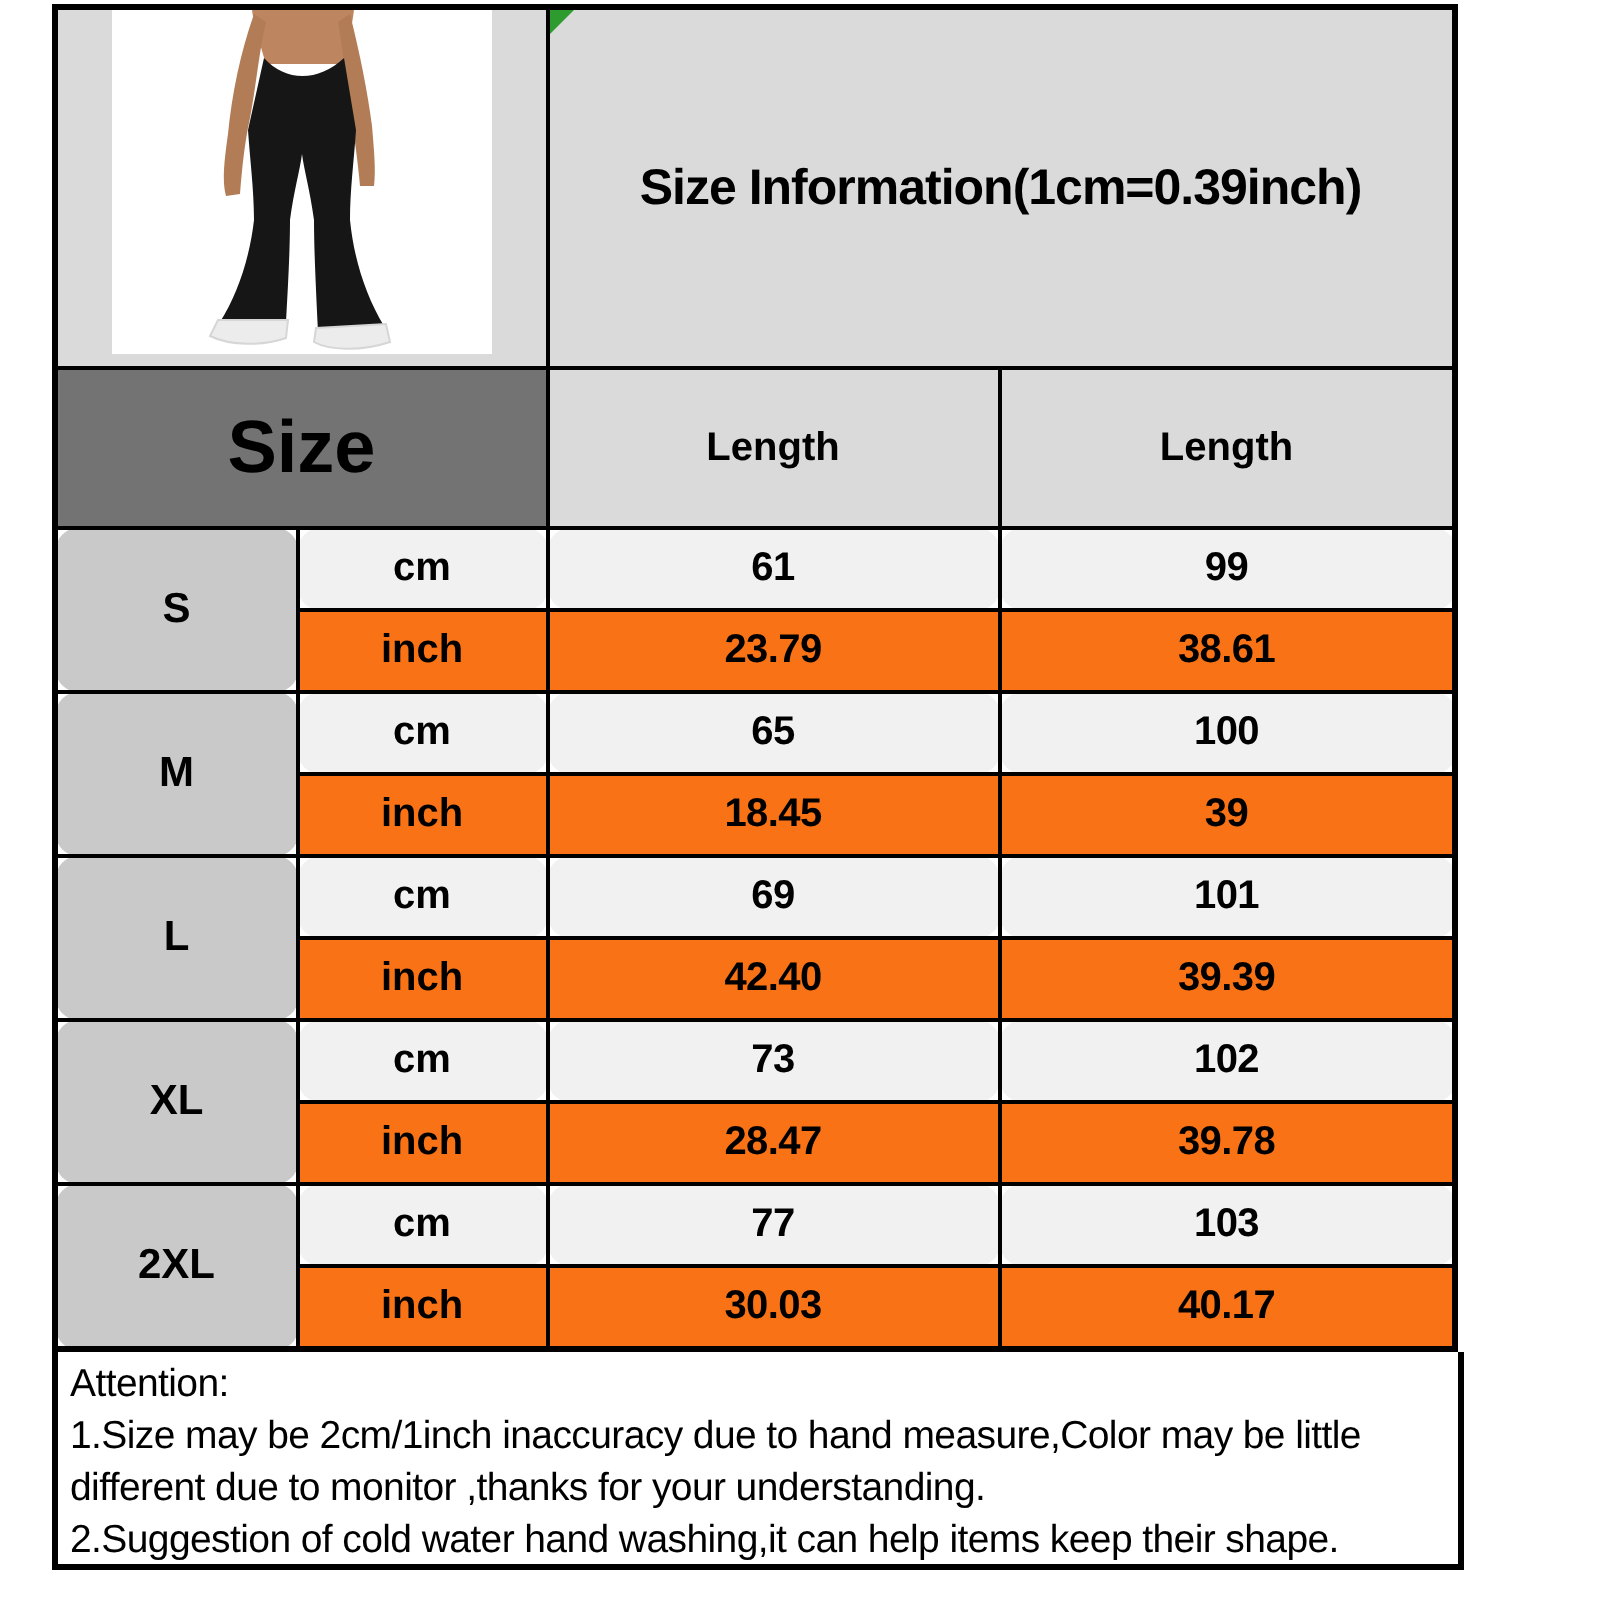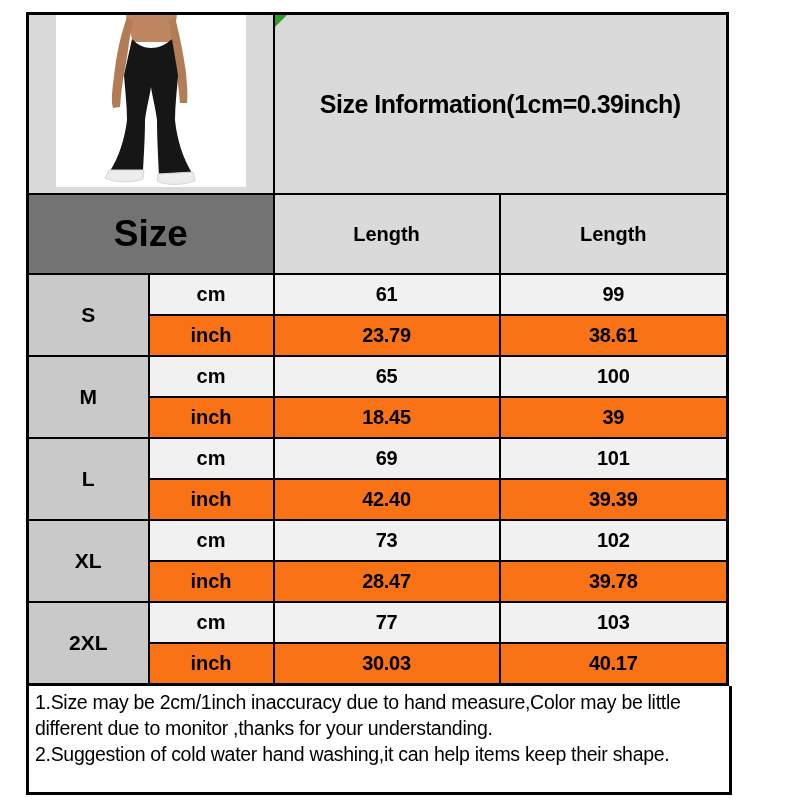--- a/index.html
+++ b/index.html
@@ -1,21 +1,21 @@
 <!DOCTYPE html>
 <html><head>
 <meta charset="utf-8">
 <style>
   html,body{margin:0;padding:0;}
   body{
     width:800px;height:800px;background:#ffffff;
     font-family:"Liberation Sans", sans-serif;color:#000;
     overflow:hidden;
   }
-  .page{width:748px;margin:12px auto 0;}
+  .page{width:748px;margin:2px auto 0;}
   table.size-table{
     border-collapse:collapse;table-layout:fixed;width:700px;
     border:3px solid #000;
   }
   table.size-table td{
     border:2px solid #000;text-align:center;vertical-align:middle;
     padding:0;overflow:hidden;
   }
   col.c1{width:121px;}col.c2{width:125px;}col.c3{width:226px;}col.c4{width:228px;}
 
@@ -29,21 +29,21 @@
   .corner-triangle{
     position:absolute;top:0;left:0;width:0;height:0;
     border-top:12px solid #2e9b2e;border-right:12px solid transparent;
   }
 
   
   .cell-size-header{background:#737373;height:78px;font-size:37px;font-weight:bold;}
   .cell-col-header{background:#dadada;font-size:20px;font-weight:bold;}
 
   
-  tr.row-cm td{background:#f1f1f1;height:39px;}
+  tr.row-cm td{background:#f1f1f1;height:39px;border-radius:11px;}
   tr.row-inch td{background:#f97316;height:39px;}
   td.cell-size-label{background:#c9c9c9 !important;font-size:21px;font-weight:bold;}
   td.cell-unit{font-size:20px;font-weight:bold;}
   td.cell-value{font-size:20px;font-weight:bold;letter-spacing:-0.3px;}
 
   
   .attention{
     width:694px;height:103px;border:3px solid #000;border-top:none;
     padding:3px 0 0 6px;box-sizing:content-box;
     font-size:19.5px;line-height:26px;letter-spacing:-0.3px;
@@ -149,17 +149,18 @@
     </tr>
     <tr class="row-inch">
       <td class="cell-unit">inch</td>
       <td class="cell-value">30.03</td>
       <td class="cell-value">40.17</td>
     </tr>
   </tbody>
     </table>
 
   <div class="attention">
+    <div>Attention:</div>
     <div>1.Size may be 2cm/1inch inaccuracy due to hand measure,Color may be little</div>
     <div>different due to monitor ,thanks for your understanding.</div>
     <div>2.Suggestion of cold water hand washing,it can help items keep their shape.</div>
   </div>
 </div>
 
 </body></html>

